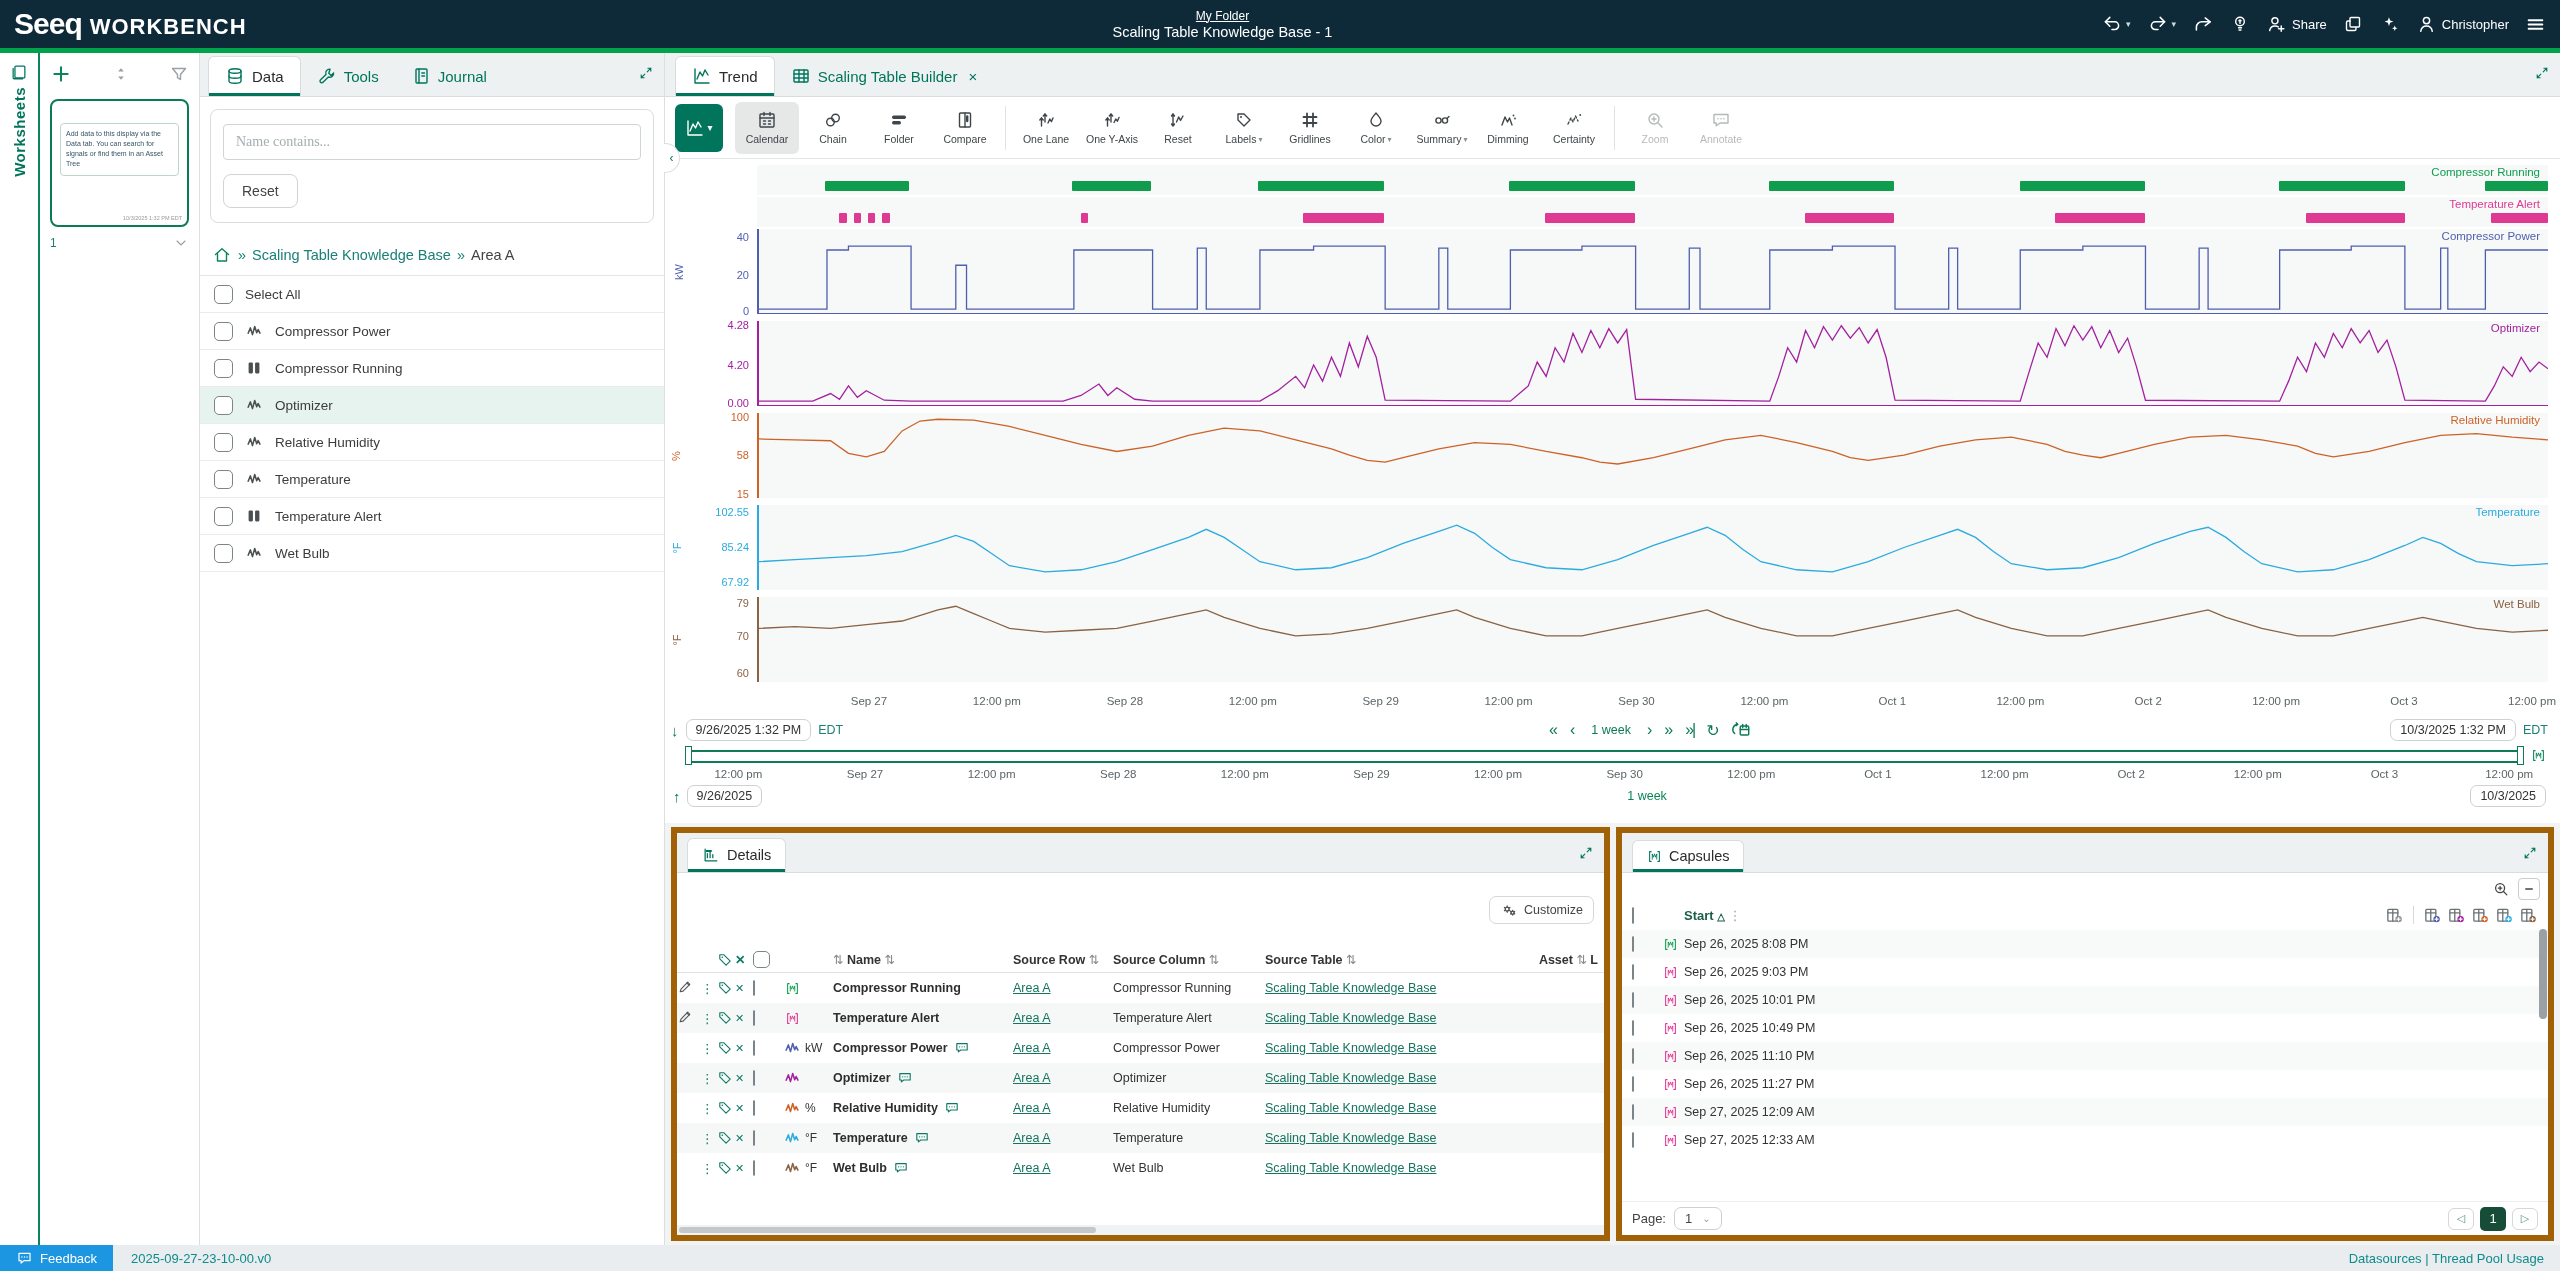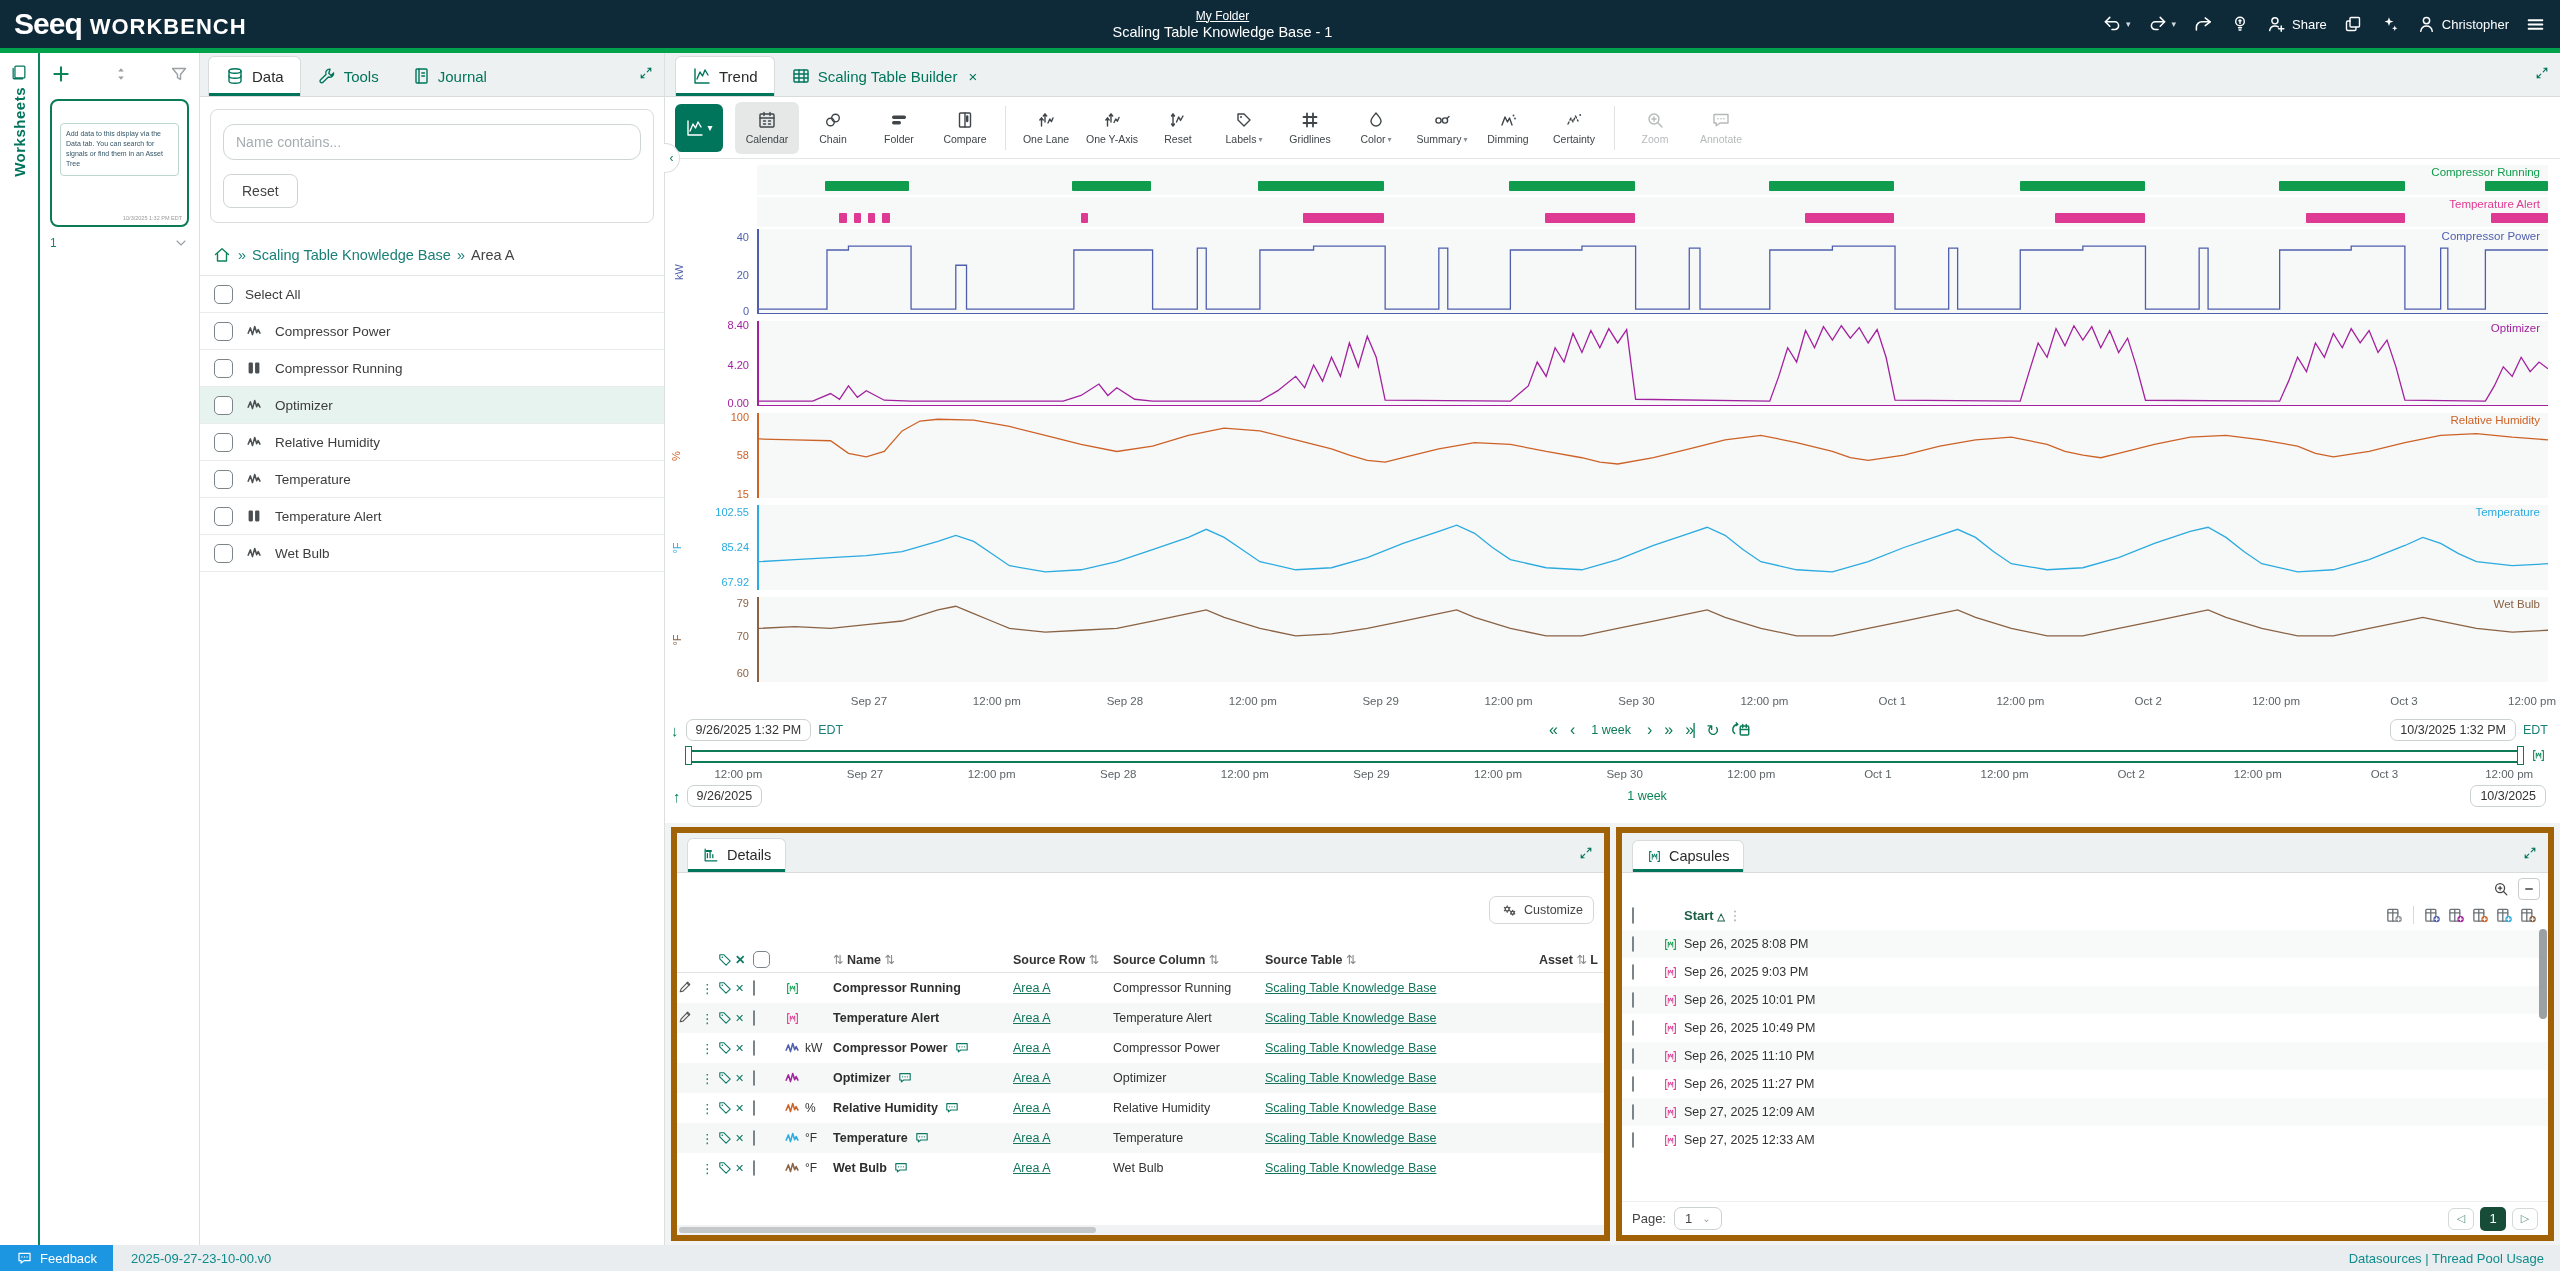--- a/index.html
+++ b/index.html
@@ -36,21 +36,21 @@
   
   .data-panel{width:465px;border-right:1px solid #dcdfe0;display:flex;flex-direction:column;background:#fff;position:relative}
   .tabstrip{height:44px;background:#eef1f1;display:flex;align-items:flex-end;padding:0 0 0 8px;border-bottom:1px solid #d8dcdd;position:relative}
   .tab{display:flex;align-items:center;gap:7px;padding:9px 16px 10px;font-size:15px;color:#00755c;cursor:pointer;border-radius:6px 6px 0 0;position:relative}
   .tab .ico svg{stroke:#00755c}
   .tab.active{background:#fff;color:#2b2b2b;border:1px solid #d8dcdd;border-bottom:none;box-shadow:inset 0 -3px 0 #00755c}
   .tab .close-x{color:#00755c;font-size:15px;margin-left:4px}
   .strip-expand{position:absolute;right:10px;top:12px;color:#00755c;cursor:pointer}
   
   .search-card{margin:12px 10px 8px;border:1px solid #d9dddd;border-radius:8px;padding:14px 12px;}
-  .search-input{width:100%;border:1px solid #cfd4d5;border-radius:11px;padding:9px 12px;font-size:14px;color:#333;outline:none;font-family:Liberation Sans, sans-serif}
+  .search-input{width:100%;border:1px solid #cfd4d5;border-radius:4px;padding:9px 12px;font-size:14px;color:#333;outline:none;font-family:Liberation Serif, serif}
   .search-input::placeholder{color:#a6adb0}
   .reset-btn{margin-top:14px;border:1px solid #cfd4d5;background:#fff;border-radius:8px;padding:8px 18px;font-size:14px;color:#444;cursor:pointer;font-family:"Liberation Sans",sans-serif}
   .crumbs{display:flex;align-items:center;gap:6px;padding:14px 12px 10px;font-size:14.5px;border-bottom:1px solid #e4e7e8}
   .crumbs .lnk{color:#1a8177;cursor:pointer}
   .crumbs .sep{color:#1a8177}
   .crumbs .cur{color:#444}
   .sel-row,.sig-row{display:flex;align-items:center;gap:12px;padding:0 14px;height:37px;border-bottom:1px solid #e9ebec;font-size:13.5px;color:#3c3c3c}
   .sig-row{cursor:pointer}
   .sig-row.hl{background:#e7f3ee}
   .cb{width:19px;height:19px;border:1.6px solid #7b8488;border-radius:5px;background:#fff;flex:0 0 auto;cursor:pointer}
@@ -636,21 +636,21 @@
             </div>
             <div class="plot" style="border-left-color: rgb(79, 95, 174); border-bottom: 1.5px solid rgb(79, 95, 174);">
               <span class="lane-label" style="color: rgb(79, 95, 174);">Compressor Power</span>
               <svg viewBox="0 0 1000 100" preserveAspectRatio="none" class="series">
                 <polyline points="0.0,95.45 38.0,95.45 38.0,25.00 50.0,25.00 50.0,20.45 85.0,20.45 85.0,95.45 110.0,95.45 110.0,43.18 116.0,43.18 116.0,95.45 176.0,95.45 176.0,25.00 220.0,25.00 220.0,95.45 245.0,95.45 245.0,22.73 250.0,22.73 250.0,95.45 280.0,95.45 280.0,25.00 310.0,25.00 310.0,20.45 350.0,20.45 350.0,95.45 380.0,95.45 380.0,22.73 385.0,22.73 385.0,95.45 420.0,95.45 420.0,25.00 460.0,25.00 460.0,20.45 490.0,20.45 490.0,95.45 520.0,95.45 520.0,22.73 526.0,22.73 526.0,95.45 565.0,95.45 565.0,25.00 600.0,25.00 600.0,20.45 635.0,20.45 635.0,95.45 665.0,95.45 665.0,22.73 670.0,22.73 670.0,95.45 705.0,95.45 705.0,25.00 740.0,25.00 740.0,20.45 775.0,20.45 775.0,95.45 805.0,95.45 805.0,22.73 810.0,22.73 810.0,95.45 850.0,95.45 850.0,25.00 890.0,25.00 890.0,20.45 920.0,20.45 920.0,95.45 940.0,95.45 940.0,22.73 944.0,22.73 944.0,95.45 965.0,95.45 965.0,25.00 1000.0,25.00" fill="none" stroke="#4f5fae" stroke-width="1.3" vector-effect="non-scaling-stroke"></polyline>
               </svg>
             </div>
           </div>
           <div class="lane sig-lane">
             <div class="axis-col">
-              <span class="ytick" style="color: rgb(163, 33, 159); top: 5%;">8.40</span>
+              <span class="ytick" style="color: rgb(163, 33, 159); top: 5%;">4.28</span>
               <span class="ytick" style="color: rgb(163, 33, 159); top: 52.2727%;">4.20</span>
               <span class="ytick" style="color: rgb(163, 33, 159); top: 97%;">0.00</span>
             </div>
             <div class="plot" style="border-left-color: rgb(163, 33, 159); border-bottom: 1.5px solid rgb(163, 33, 159);">
               <span class="lane-label" style="color: rgb(163, 33, 159);">Optimizer</span>
               <svg viewBox="0 0 1000 100" preserveAspectRatio="none" class="series">
                 <polyline points="0.0,95.45 30.0,95.45 40.0,86.36 45.0,93.18 50.0,77.27 55.0,90.91 60.0,82.95 70.0,94.32 85.0,95.45 170.0,95.45 180.0,88.64 190.0,75.00 195.0,88.64 200.0,79.55 210.0,93.18 220.0,95.45 280.0,95.45 290.0,82.95 300.0,65.91 305.0,79.55 310.0,52.27 315.0,71.59 320.0,43.18 325.0,65.91 330.0,26.14 335.0,54.55 340.0,18.18 345.0,43.18 350.0,94.32 420.0,95.45 430.0,77.27 435.0,48.86 440.0,65.91 445.0,31.82 450.0,48.86 455.0,14.77 460.0,37.50 465.0,11.36 470.0,31.82 475.0,9.09 480.0,26.14 485.0,10.23 490.0,93.18 565.0,95.45 570.0,65.91 575.0,31.82 580.0,48.86 585.0,11.36 590.0,31.82 595.0,6.82 600.0,22.73 605.0,5.68 610.0,20.45 615.0,7.95 620.0,26.14 625.0,10.23 630.0,43.18 635.0,94.32 705.0,95.45 710.0,60.23 715.0,26.14 720.0,43.18 725.0,9.09 730.0,29.55 735.0,5.68 740.0,22.73 745.0,6.82 750.0,31.82 755.0,11.36 760.0,37.50 765.0,20.45 770.0,54.55 775.0,94.32 850.0,95.45 855.0,71.59 860.0,43.18 865.0,60.23 870.0,26.14 875.0,43.18 880.0,14.77 885.0,31.82 890.0,9.09 895.0,26.14 900.0,11.36 905.0,37.50 910.0,22.73 915.0,54.55 920.0,94.32 965.0,95.45 970.0,77.27 975.0,54.55 980.0,65.91 985.0,43.18 990.0,60.23 995.0,48.86 1000.0,56.82" fill="none" stroke="#a3219f" stroke-width="1.3" vector-effect="non-scaling-stroke"></polyline>
               </svg>
             </div>
           </div>

